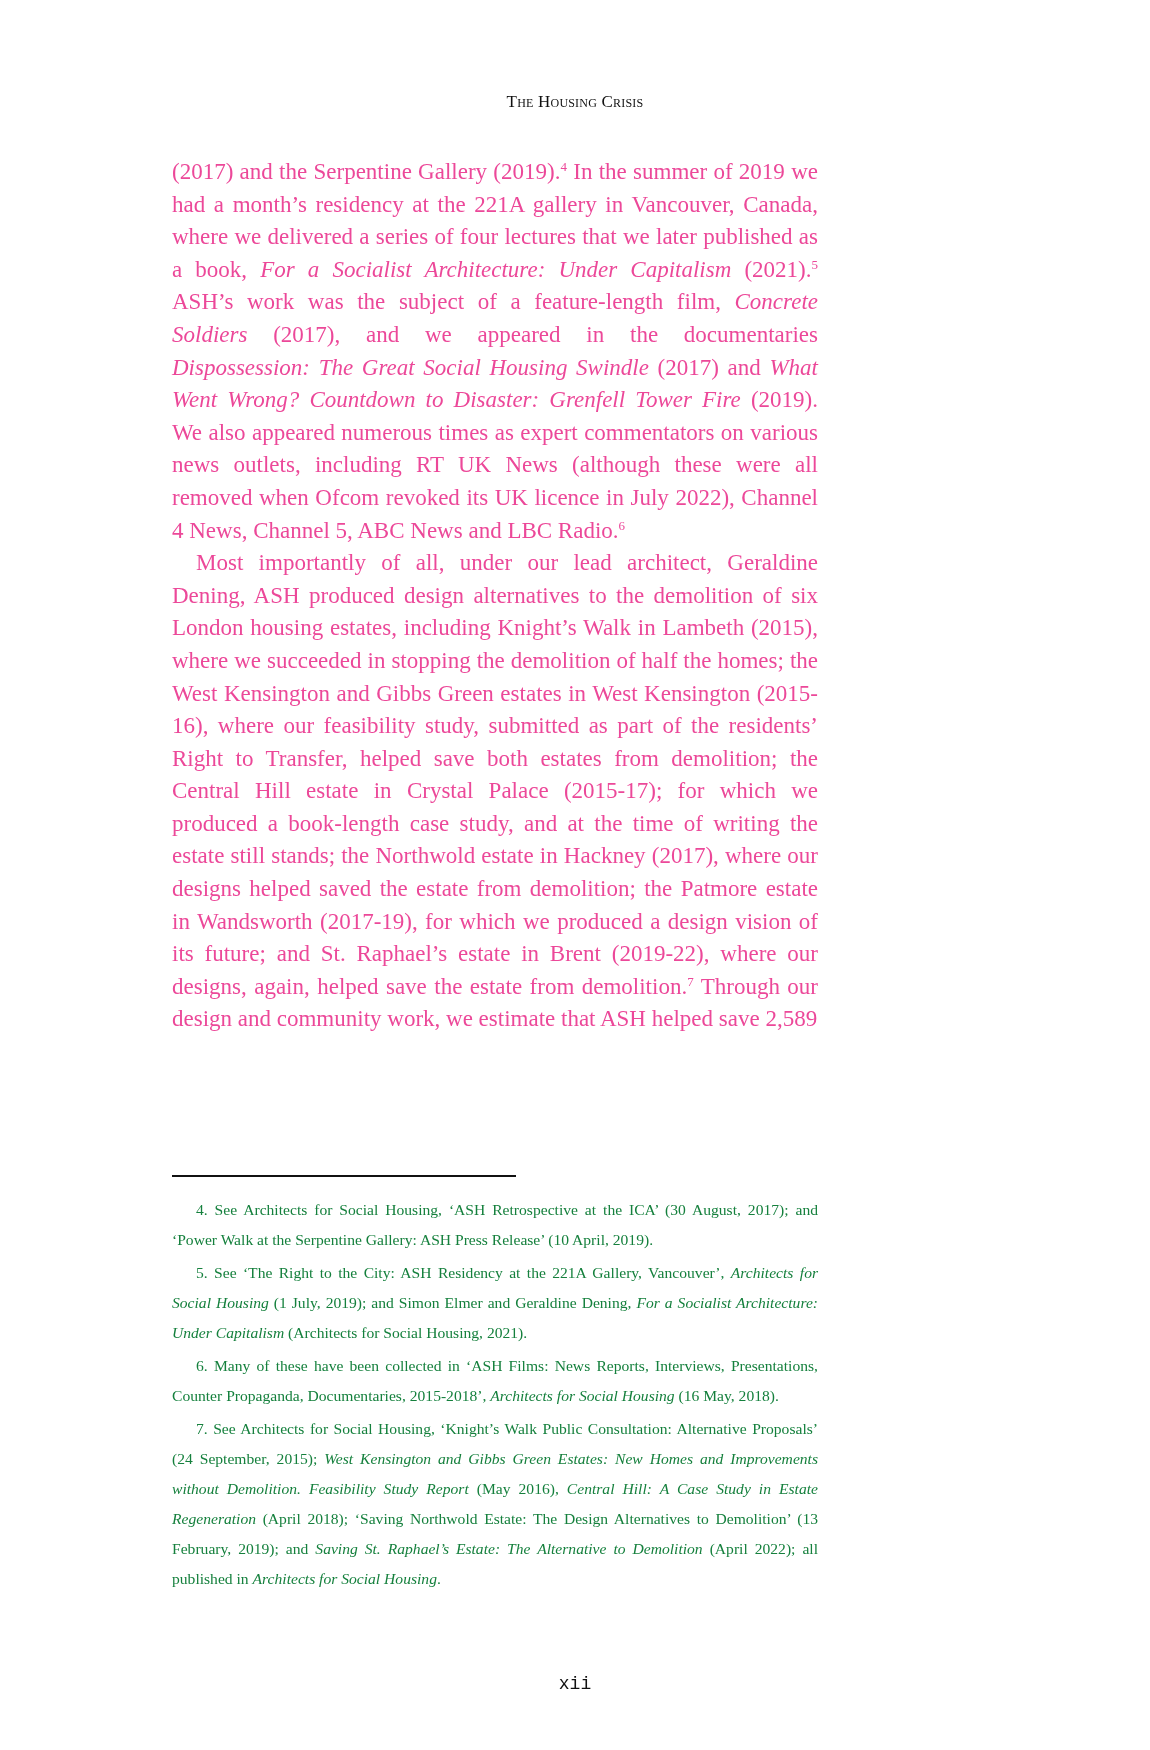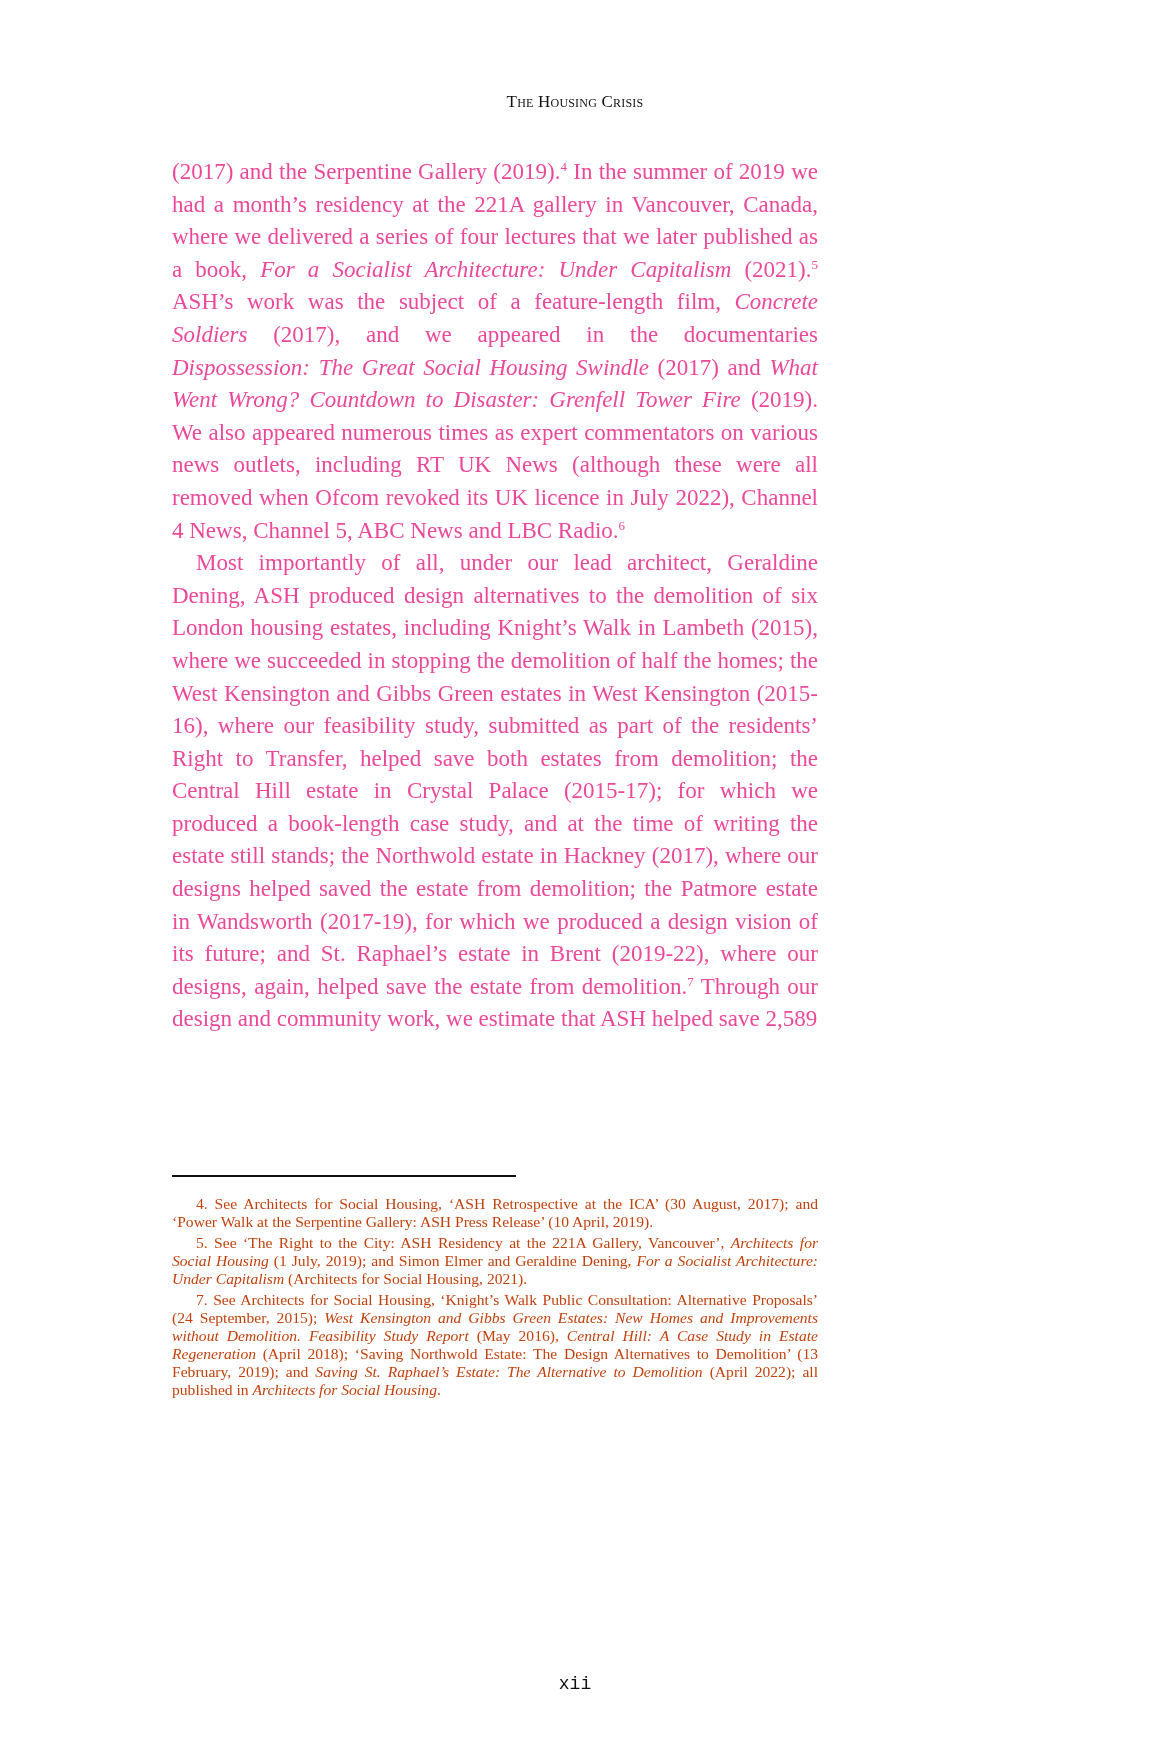--- a/index.html
+++ b/index.html
@@ -20,21 +20,21 @@
   .body-text p.indent { text-indent: 24px; }
   .body-text p.first { text-indent: 0; }
   sup.fn { font-size: 13px; vertical-align: 8px; line-height: 0; }
   .rule {
     position: absolute; left: 172px; top: 1175px; width: 344px; height: 0;
     border-top: 2px solid #111;
   }
   .footnotes {
     position: absolute; left: 172px; top: 1195px; width: 646px;
     font-family: "Liberation Serif", "DejaVu Serif", serif;
-    font-size: 15.6px; line-height: 18px; color: #c2410c;
+    font-size: 15.6px; line-height: 30px; color: #15803d;
   }
   .footnotes p { margin: 0 0 3px 0; text-align: justify; text-indent: 24px; }
   .page-number {
     position: absolute; top: 1674px; left: 0; width: 100%; text-align: center;
     font-family: Liberation Mono, monospace; font-size: 18px; color: #111;
   }
   i { font-style: italic; }
 </style>
 </head>
 <body>
@@ -45,17 +45,18 @@
   <div class="body-text">
     <p class="first">(2017) and the Serpentine Gallery (2019).<sup class="fn">4</sup> In the summer of 2019 we had a month’s residency at the 221A gallery in Vancouver, Canada, where we delivered a series of four lectures that we later published as a book, <i>For a Socialist Architecture: Under Capitalism</i> (2021).<sup class="fn">5</sup> ASH’s work was the subject of a feature-length film, <i>Concrete Soldiers</i> (2017), and we appeared in the documentaries <i>Dispossession: The Great Social Housing Swindle</i> (2017) and <i>What Went Wrong? Countdown to Disaster: Grenfell Tower Fire</i> (2019). We also appeared numerous times as expert commentators on various news outlets, including RT UK News (although these were all removed when Ofcom revoked its UK licence in July 2022), Channel 4 News, Channel 5, ABC News and LBC Radio.<sup class="fn">6</sup></p>
     <p class="indent">Most importantly of all, under our lead architect, Geraldine Dening, ASH produced design alternatives to the demolition of six London housing estates, including Knight’s Walk in Lambeth (2015), where we succeeded in stopping the demolition of half the homes; the West Kensington and Gibbs Green estates in West Kensington (2015-16), where our feasibility study, submitted as part of the residents’ Right to Transfer, helped save both estates from demolition; the Central Hill estate in Crystal Palace (2015-17); for which we produced a book-length case study, and at the time of writing the estate still stands; the Northwold estate in Hackney (2017), where our designs helped saved the estate from demolition; the Patmore estate in Wandsworth (2017-19), for which we produced a design vision of its future; and St. Raphael’s estate in Brent (2019-22), where our designs, again, helped save the estate from demolition.<sup class="fn">7</sup> Through our design and community work, we estimate that ASH helped save 2,589</p>
   </div>
 
   <div class="rule"></div>
 
   <div class="footnotes">
     <p>4. See Architects for Social Housing, ‘ASH Retrospective at the ICA’ (30 August, 2017); and ‘Power Walk at the Serpentine Gallery: ASH Press Release’ (10 April, 2019).</p>
     <p>5. See ‘The Right to the City: ASH Residency at the 221A Gallery, Vancouver’, <i>Architects for Social Housing</i> (1 July, 2019); and Simon Elmer and Geraldine Dening, <i>For a Socialist Architecture: Under Capitalism</i> (Architects for Social Housing, 2021).</p>
+    <p>6. Many of these have been collected in ‘ASH Films: News Reports, Interviews, Presentations, Counter Propaganda, Documentaries, 2015-2018’, <i>Architects for Social Housing</i> (16 May, 2018).</p>
     <p>7. See Architects for Social Housing, ‘Knight’s Walk Public Consultation: Alternative Proposals’ (24 September, 2015); <i>West Kensington and Gibbs Green Estates: New Homes and Improvements without Demolition. Feasibility Study Report</i> (May 2016), <i>Central Hill: A Case Study in Estate Regeneration</i> (April 2018); ‘Saving Northwold Estate: The Design Alternatives to Demolition’ (13 February, 2019); and <i>Saving St. Raphael’s Estate: The Alternative to Demolition</i> (April 2022); all published in <i>Architects for Social Housing</i>.</p>
   </div>
 
   <div class="page-number">xii</div>
 </div>
 
 </body></html>

